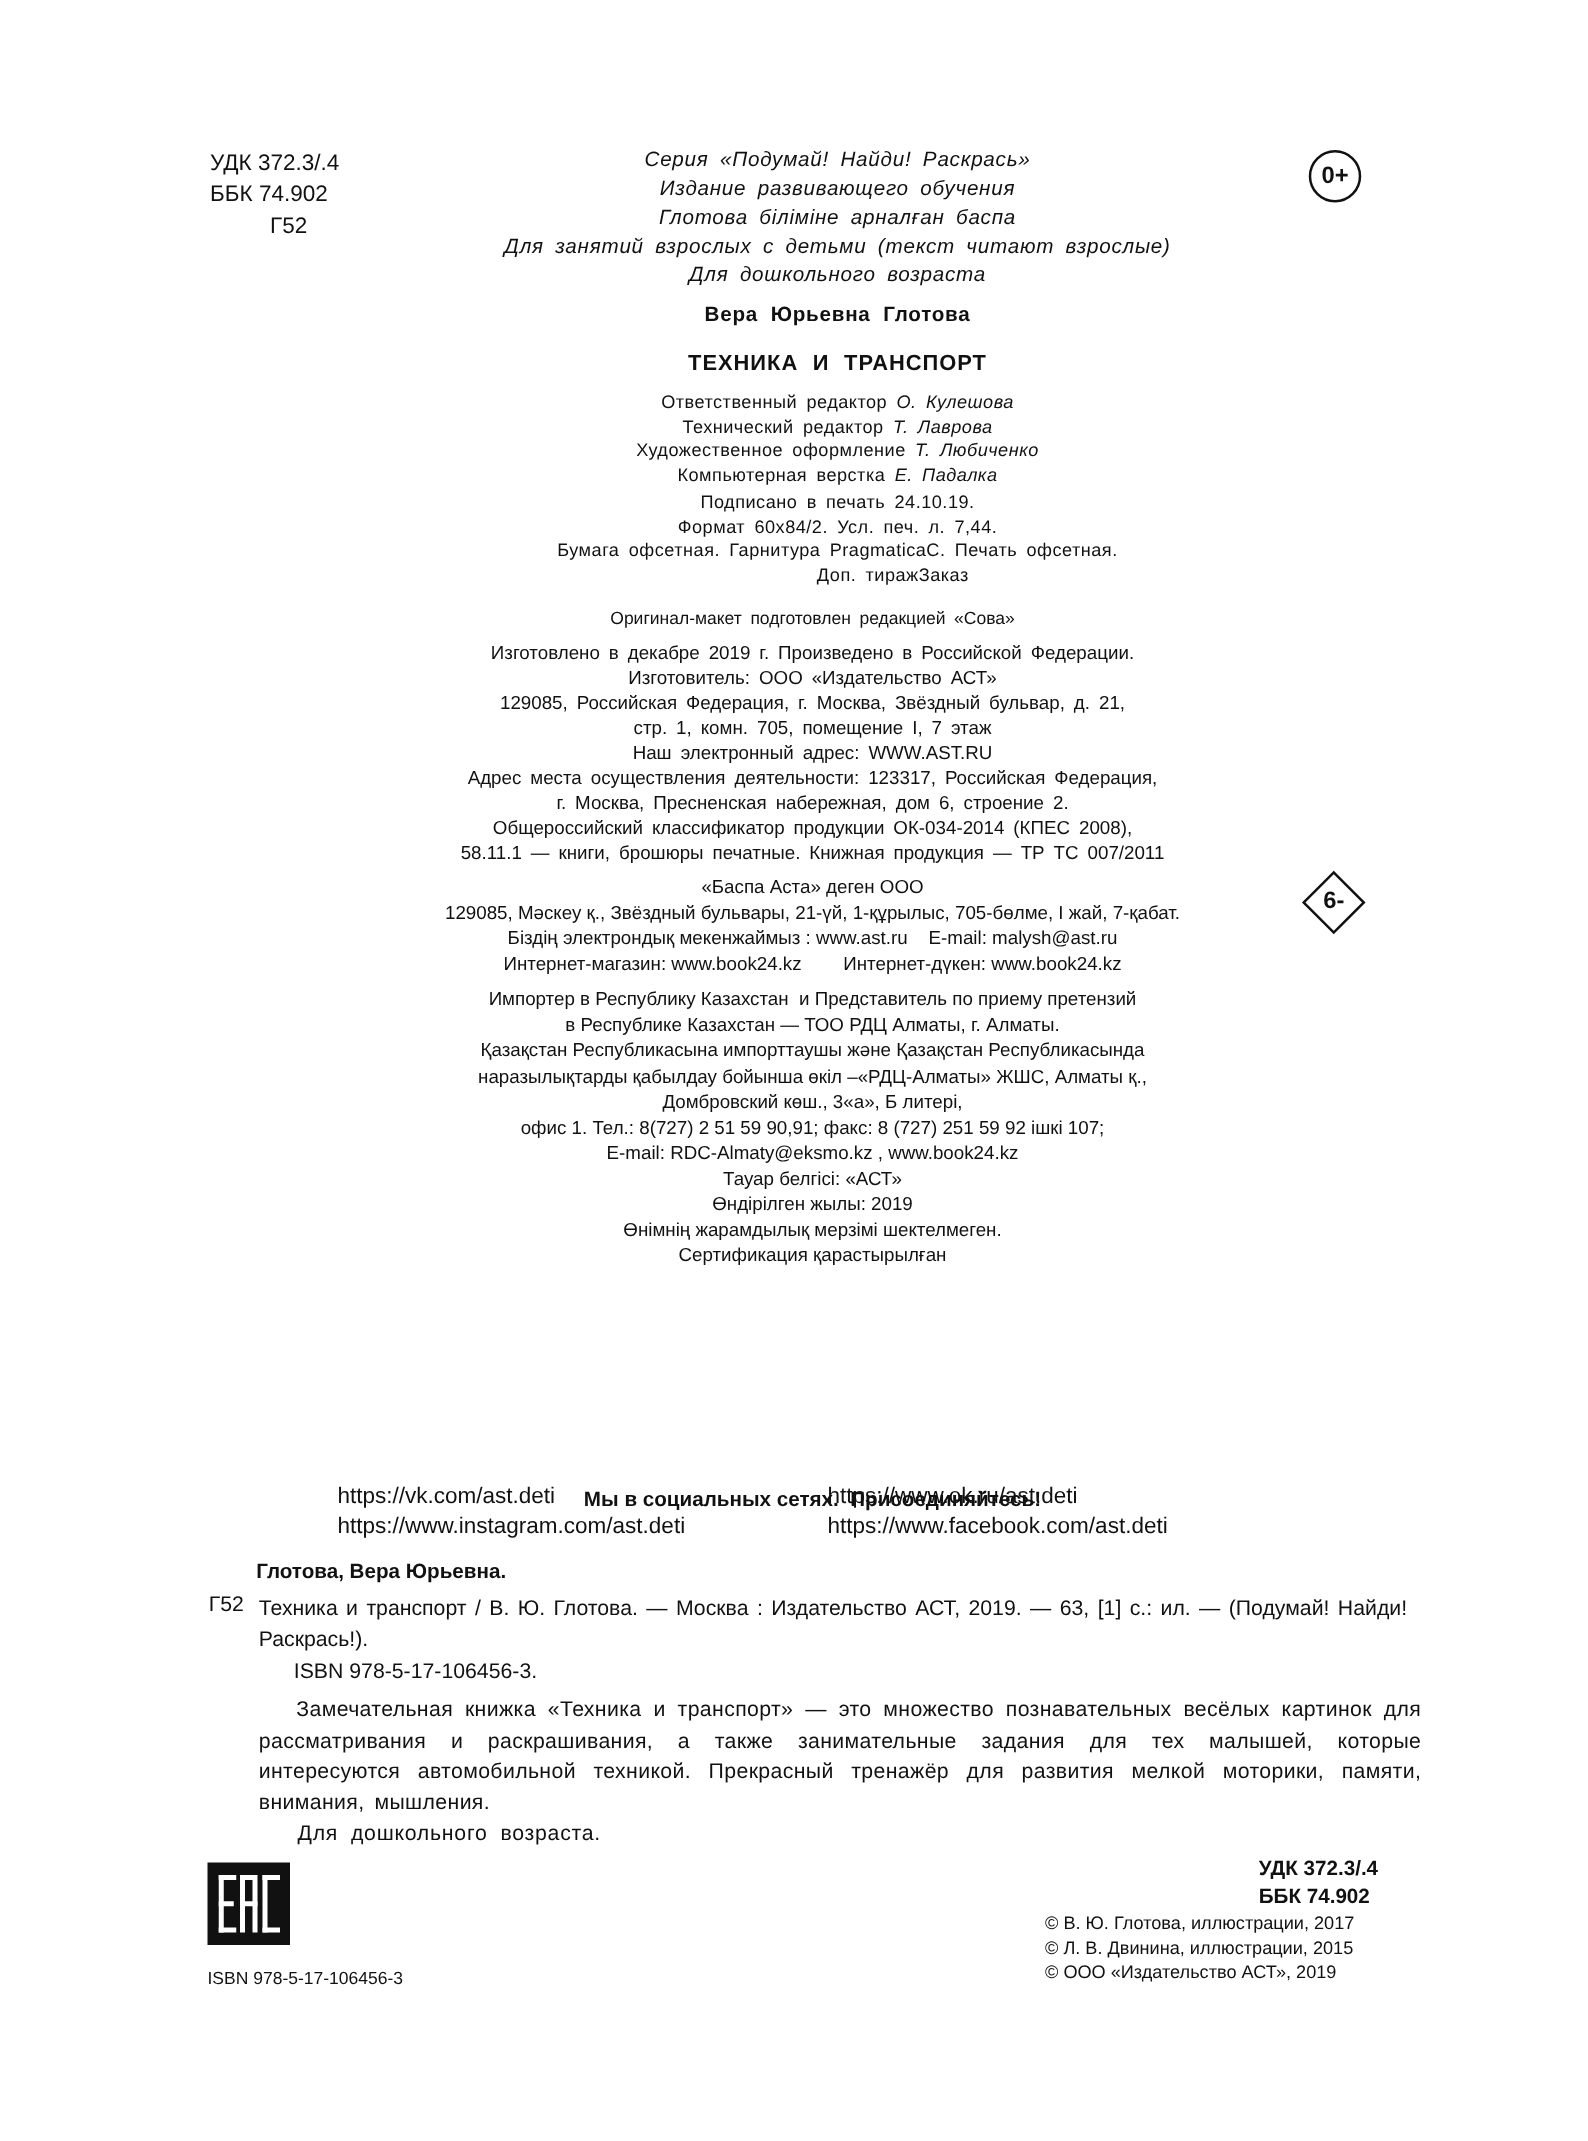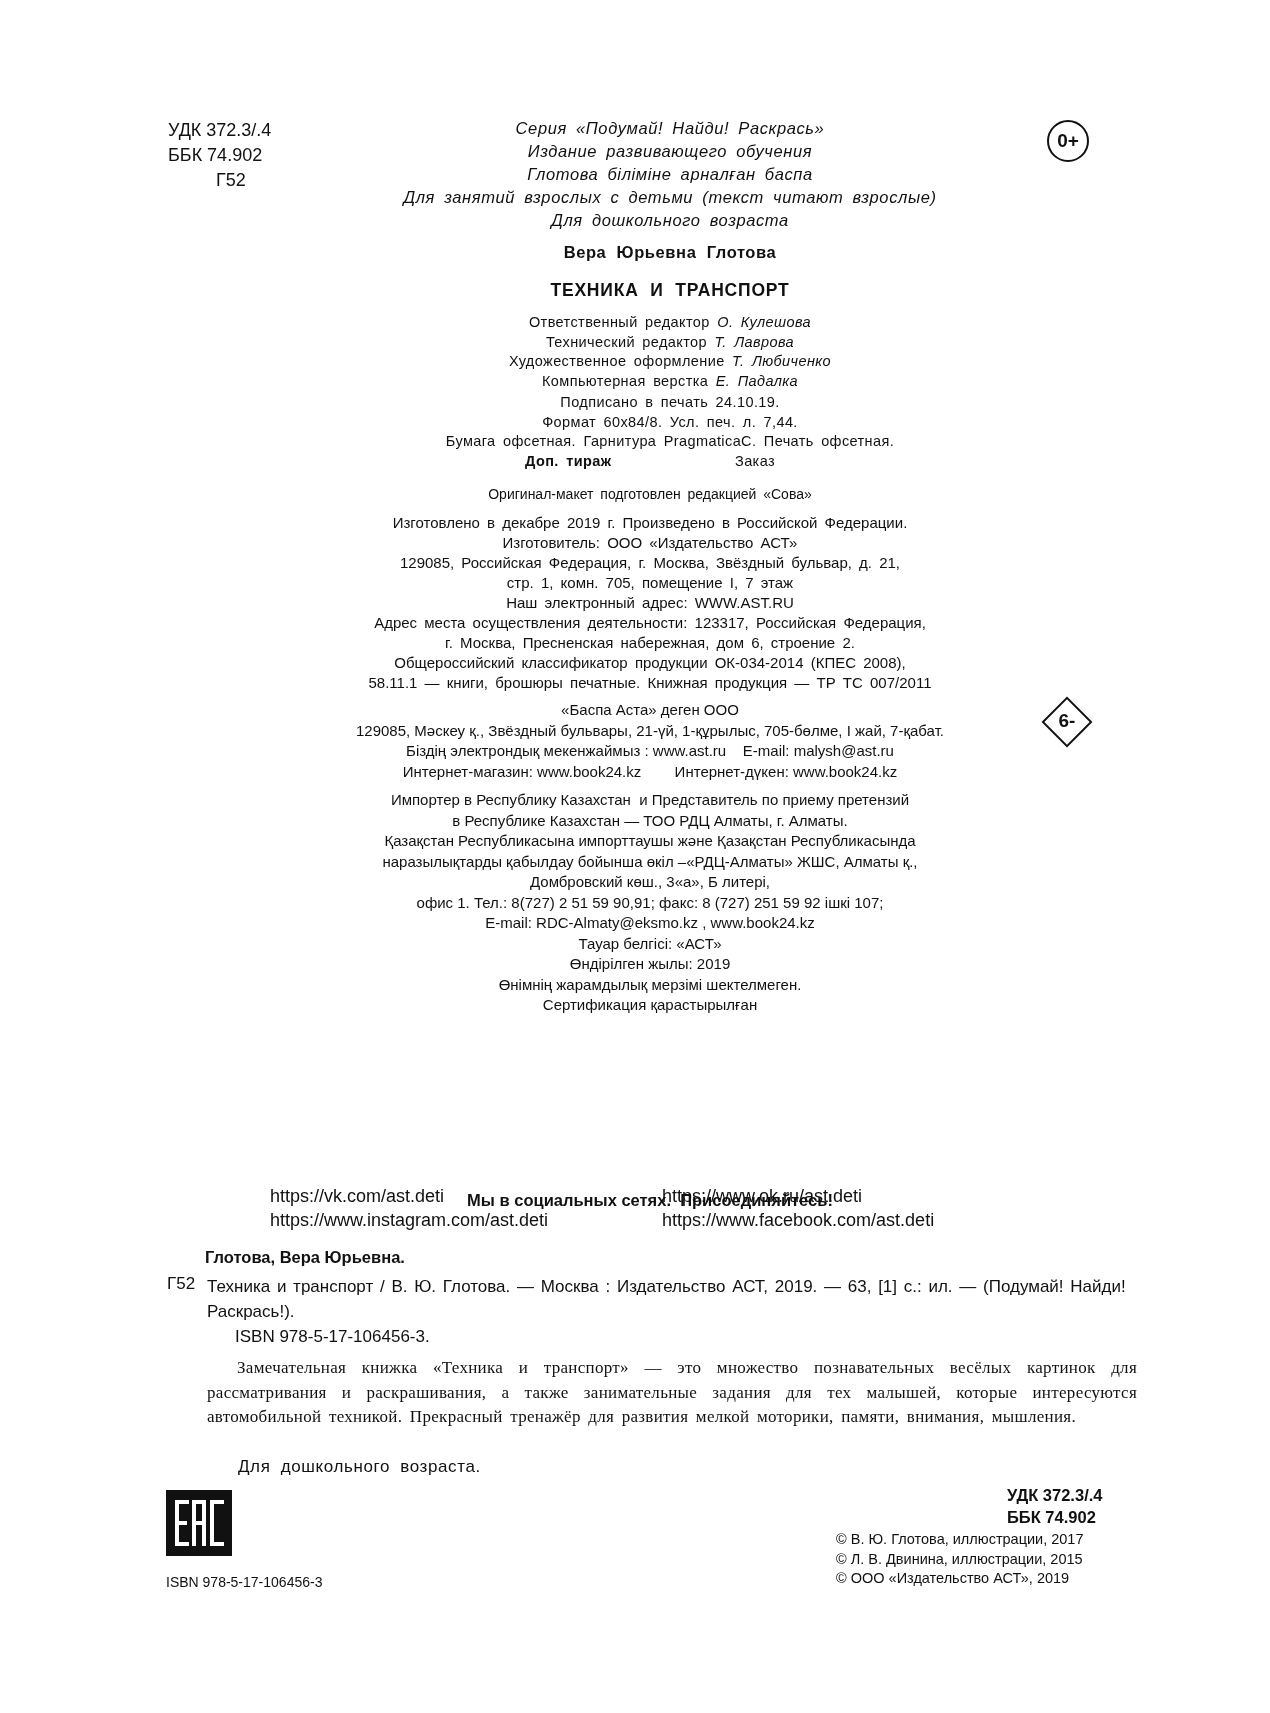--- a/index.html
+++ b/index.html
@@ -26,21 +26,21 @@
     .kz { left: 240px; width: 820px; top: 700px; font-size: 15px; line-height: 20.5px; }
     .kz2 { left: 240px; width: 820px; top: 790px; font-size: 15px; line-height: 20.5px; }
     .social-h { left: 240px; width: 820px; top: 1155px; font-size: 16.5px; font-weight: bold; }
     .social { left: 270px; top: 1184px; font-size: 18px; line-height: 24px; }
     .social .col2 { position: absolute; left: 392px; top: 0; white-space: nowrap; }
     .bib-author { left: 205px; top: 1248px; font-size: 16.5px; font-weight: bold; }
     .bib-code { left: 167px; top: 1274px; font-size: 17px; }
     .bib-main { left: 207px; top: 1274px; width: 930px; font-size: 17px; line-height: 25px; word-spacing: 2px; }
     .isbn1 { left: 235px; top: 1327px; font-size: 17px; }
     .desc { left: 207px; top: 1356px; width: 930px; font-size: 17px; line-height: 24.5px; text-align: justify; text-align-last: auto; letter-spacing: 0.3px; word-spacing: 3px; }
-    .desc p { margin: 0; text-indent: 30px; font-family: Liberation Serif, serif; }
+    .desc p { margin: 0; text-indent: 30px; }
     .preschool { left: 238px; top: 1457px; font-size: 17px; letter-spacing: 0.6px; word-spacing: 5px; }
     .eac { left: 166px; top: 1490px; width: 66px; height: 66px; background: #111; }
     .isbn2 { left: 166px; top: 1574px; font-size: 14px; }
     .udk2 { left: 1007px; top: 1484px; font-size: 16.5px; font-weight: bold; line-height: 22px; }
     .copy { left: 836px; top: 1530px; font-size: 14.5px; line-height: 19.5px; }
   </style>
 </head>
 <body>
 
 <div class="abs cls">
@@ -64,24 +64,24 @@
 
 <div class="abs credits center">
   <div class="line"><span>Ответственный редактор</span> <i>О. Кулешова</i></div>
   <div class="line"><span>Технический редактор</span> <i>Т. Лаврова</i></div>
   <div class="line"><span>Художественное оформление</span> <i>Т. Любиченко</i></div>
   <div class="line"><span>Компьютерная верстка</span> <i>Е. Падалка</i></div>
 </div>
 
 <div class="abs print center">
   <div class="line">Подписано в печать 24.10.19.</div>
-  <div class="line">Формат 60х84/8. Усл. печ. л. 7,44.</div>
+  <div class="line">Формат 60х84/2. Усл. печ. л. 7,44.</div>
   <div class="line">Бумага офсетная. Гарнитура PragmaticaC. Печать офсетная.</div>
   <div class="line split">
-    <span style="width:210px;text-align:left;padding-left:60px;font-weight:bold;">Доп. тираж</span><span style="width:140px;text-align:left;">Заказ</span>
+    <span style="width:210px;text-align:right;padding-left:60px;">Доп. тираж</span><span style="width:140px;text-align:left;">Заказ</span>
   </div>
 </div>
 
 <div class="abs maker center">
   <div class="line first" style="font-size:14px;">Оригинал-макет подготовлен редакцией «Сова»</div>
   <div class="line">Изготовлено в декабре 2019 г. Произведено в Российской Федерации.</div>
   <div class="line">Изготовитель: ООО «Издательство АСТ»</div>
   <div class="line">129085, Российская Федерация, г. Москва, Звёздный бульвар, д. 21,</div>
   <div class="line">стр. 1, комн. 705, помещение I, 7 этаж</div>
   <div class="line">Наш электронный адрес: WWW.AST.RU</div>

